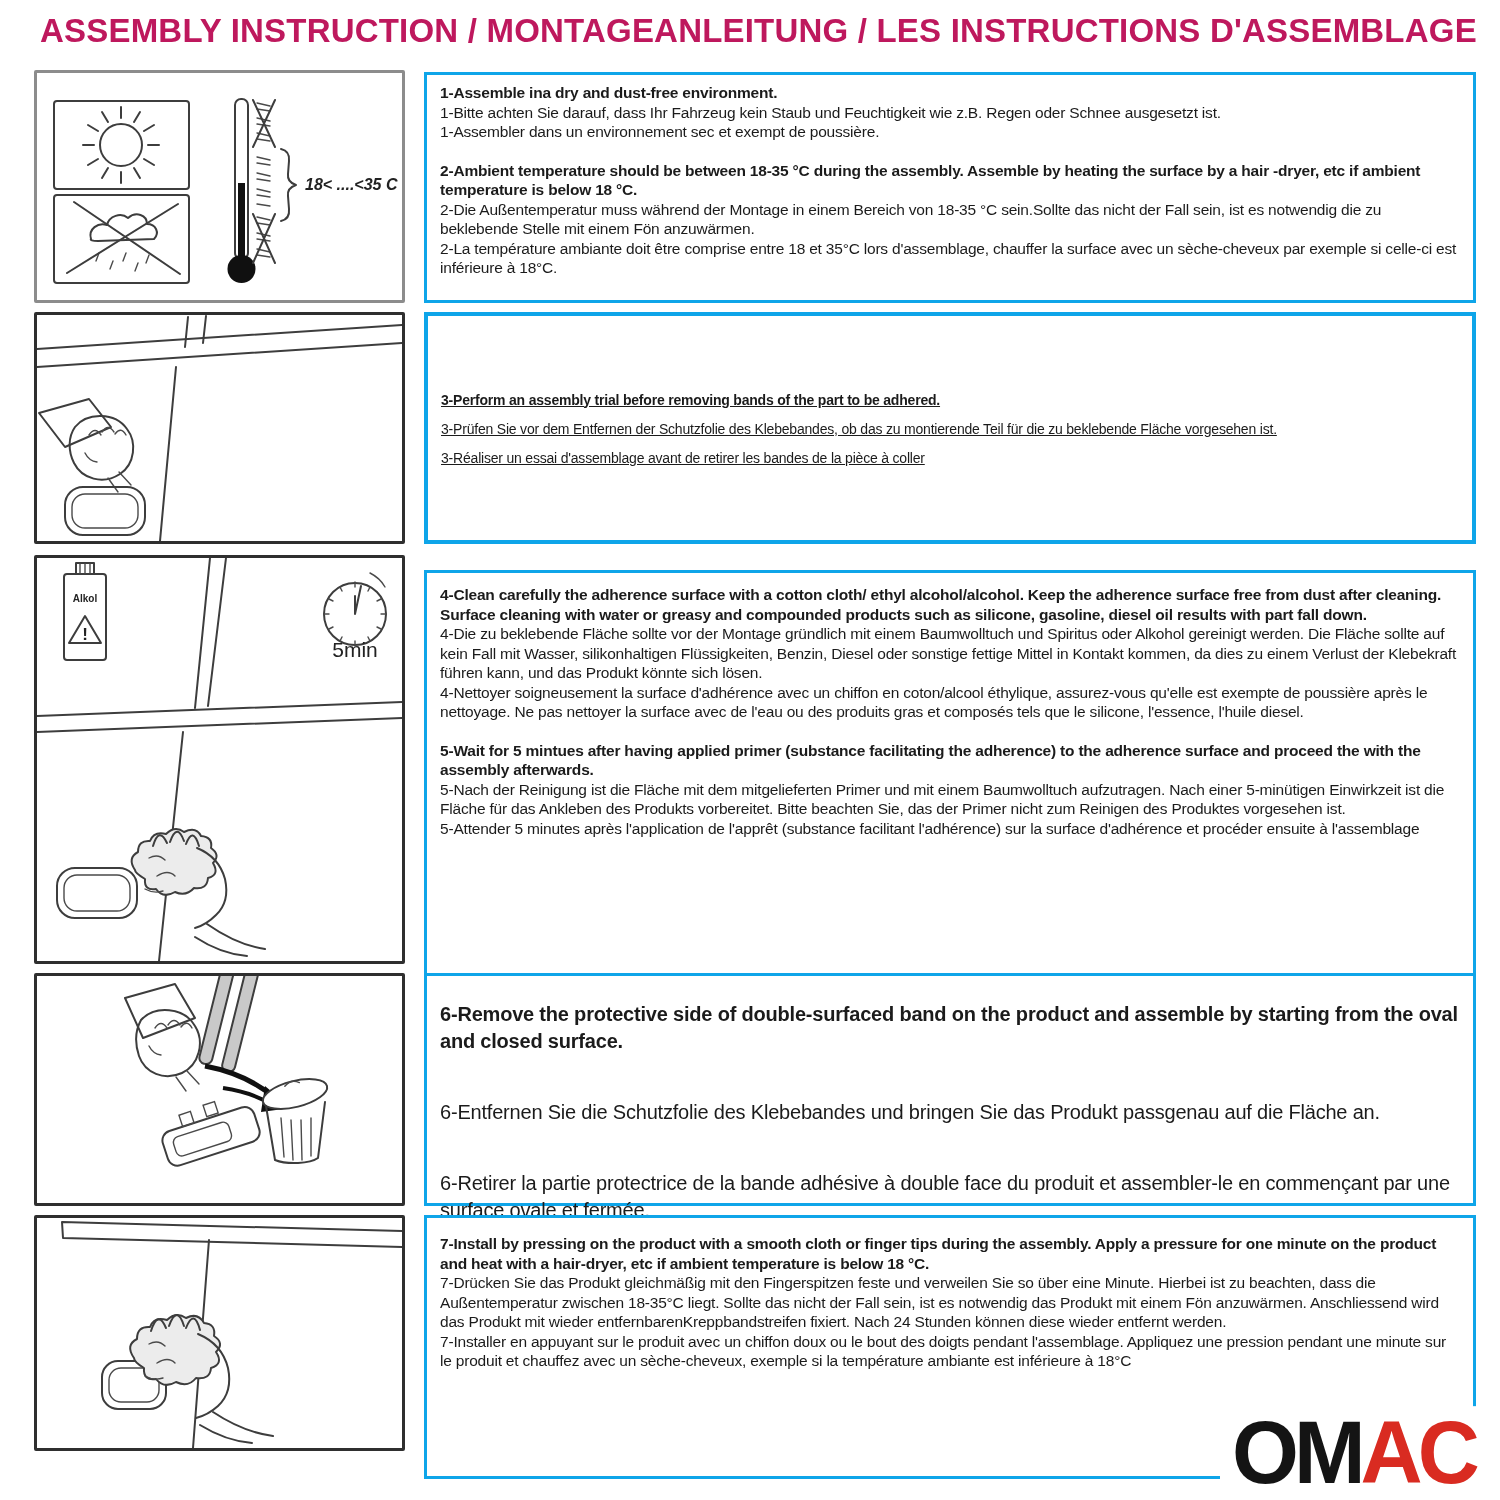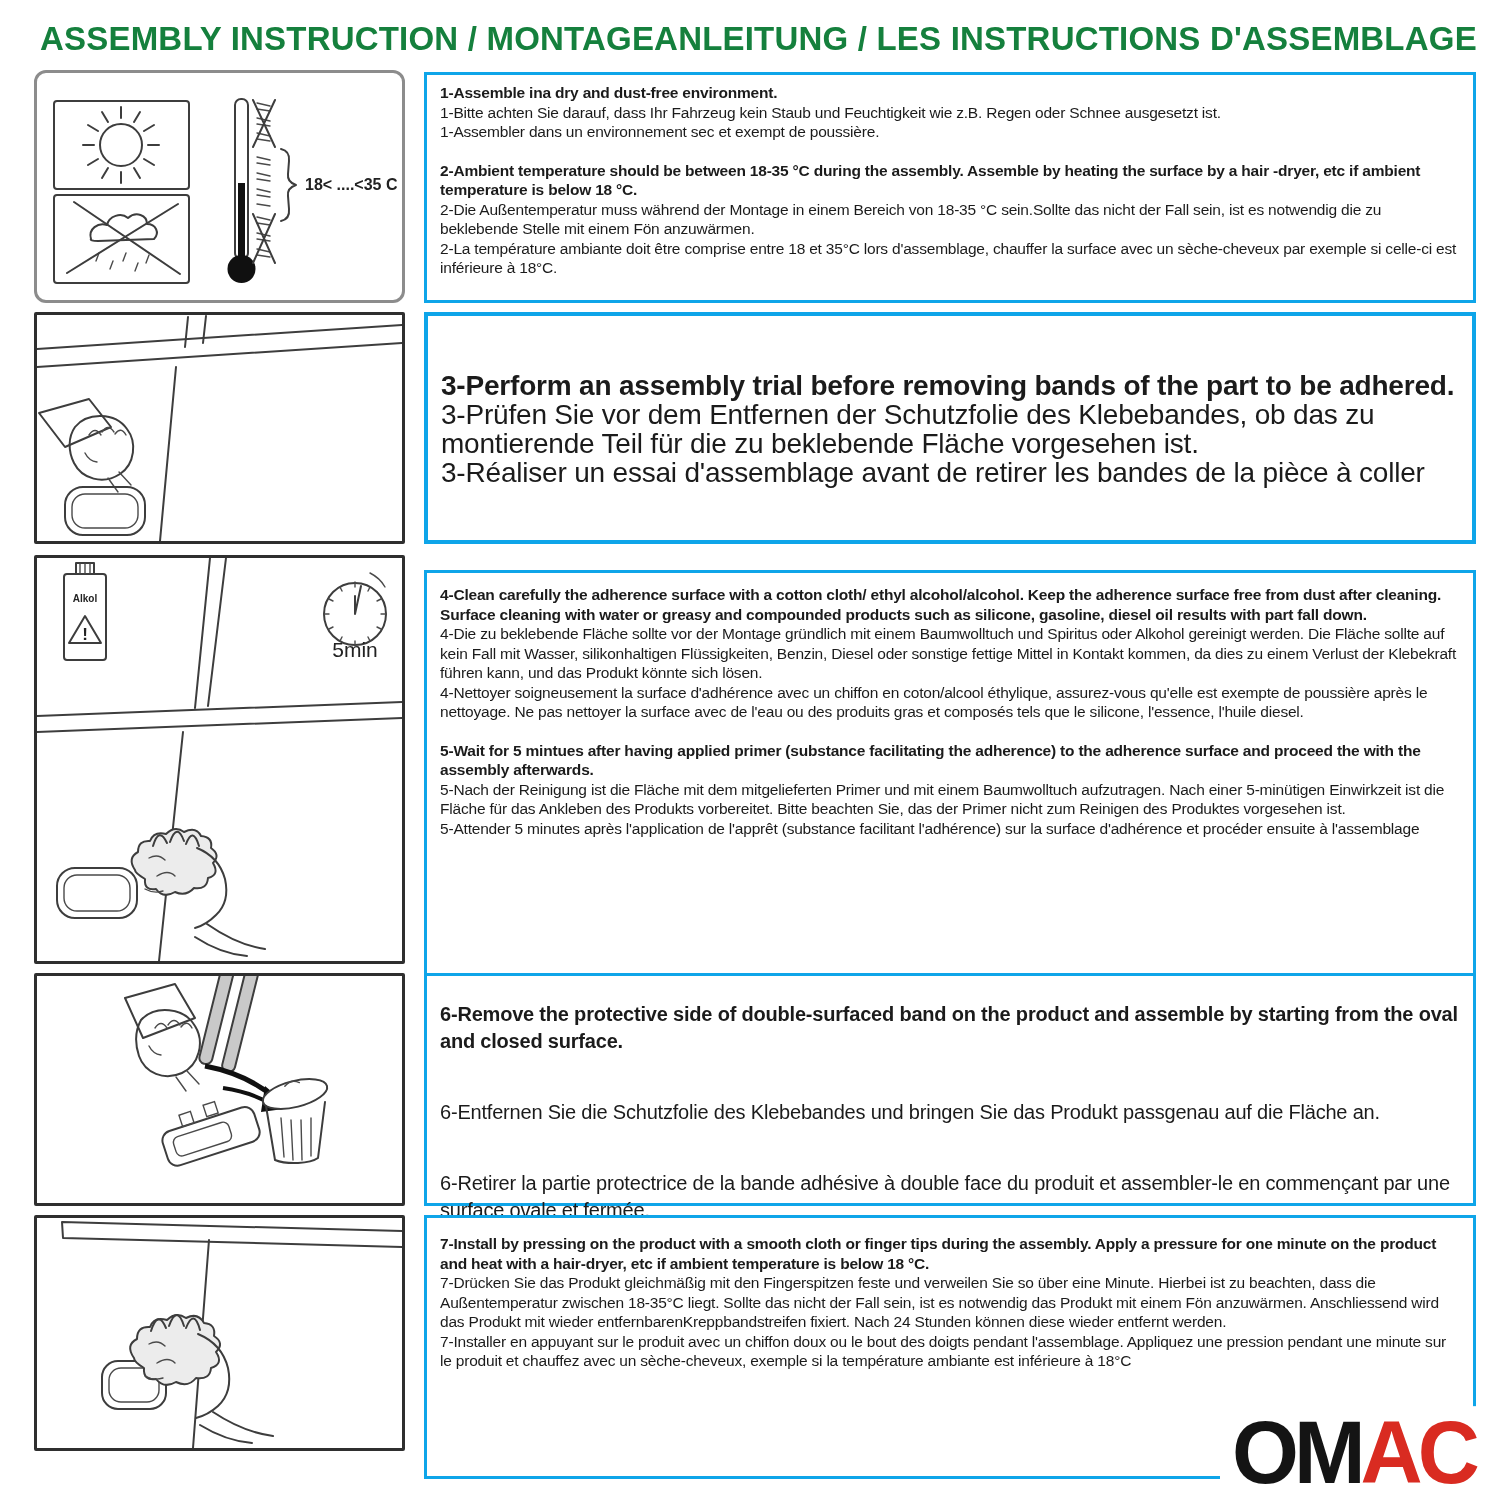--- a/index.html
+++ b/index.html
@@ -1,31 +1,31 @@
 <!DOCTYPE html>
 <html><head>
 <meta charset="utf-8">
 <style>
   html,body{margin:0;padding:0;background:#ffffff;}
   #page{position:relative;width:1500px;height:1500px;background:#ffffff;overflow:hidden;
         font-family:"Liberation Sans",sans-serif;color:#1b1b1b;}
-  .title{position:absolute;left:40px;top:20px;width:1445px;font-size:33px;font-weight:bold;
-         color:#15803d;letter-spacing:.2px;white-space:nowrap;transform:scaleX(1.0);transform-origin:left center;}
+  .title{position:absolute;left:40px;top:12px;width:1445px;font-size:33px;font-weight:bold;
+         color:#be185d;letter-spacing:.2px;white-space:nowrap;transform:scaleX(1.0);transform-origin:left center;}
   .row{position:absolute;left:0;width:1500px;}
   .imgpanel{position:absolute;left:34px;width:371px;background:#fff;box-sizing:border-box;}
-  .imgpanel.gray{border:3px solid #8c8c8c;border-radius:12px;}
+  .imgpanel.gray{border:3px solid #8c8c8c;border-radius:2px;font-style:italic;}
   .imgpanel.dark{border:3px solid #2f2f2f;border-radius:2px;}
   .txtpanel{position:absolute;left:424px;width:1052px;background:#fff;box-sizing:border-box;
             border:3px solid #0ea5e9;padding:8px 14px 6px 13px;}
   .txtpanel.thick{border-width:4px;}
   .txtpanel.vcenter{display:flex;flex-direction:column;justify-content:center;}
   p{margin:0;letter-spacing:-0.2px;}
   .s{font-size:15.5px;line-height:19.5px;}
   .m{font-size:20px;line-height:27px;margin-top:44px;}
-  .l{font-size:28px;line-height:29px;}
+  .l{font-size:14px;line-height:29px;text-decoration:underline;}
   .b{font-weight:bold;}
   .gap{height:19px;}
   svg{display:block;}
   .ln{fill:none;stroke:#3d3d3d;stroke-width:2;stroke-linecap:round;stroke-linejoin:round;}
   .lnthin{fill:none;stroke:#4a4a4a;stroke-width:1.4;stroke-linecap:round;}
   .blk{fill:#101010;stroke:none;}
   .svgtxt{font-family:"Liberation Sans",sans-serif;fill:#222;}
   .logo{position:absolute;right:0;top:1408px;width:280px;height:92px;background:#ffffff;
         text-align:left;padding-left:12px;box-sizing:border-box;z-index:5;
         font-weight:bold;font-size:86px;line-height:88px;letter-spacing:-5px;white-space:nowrap;

